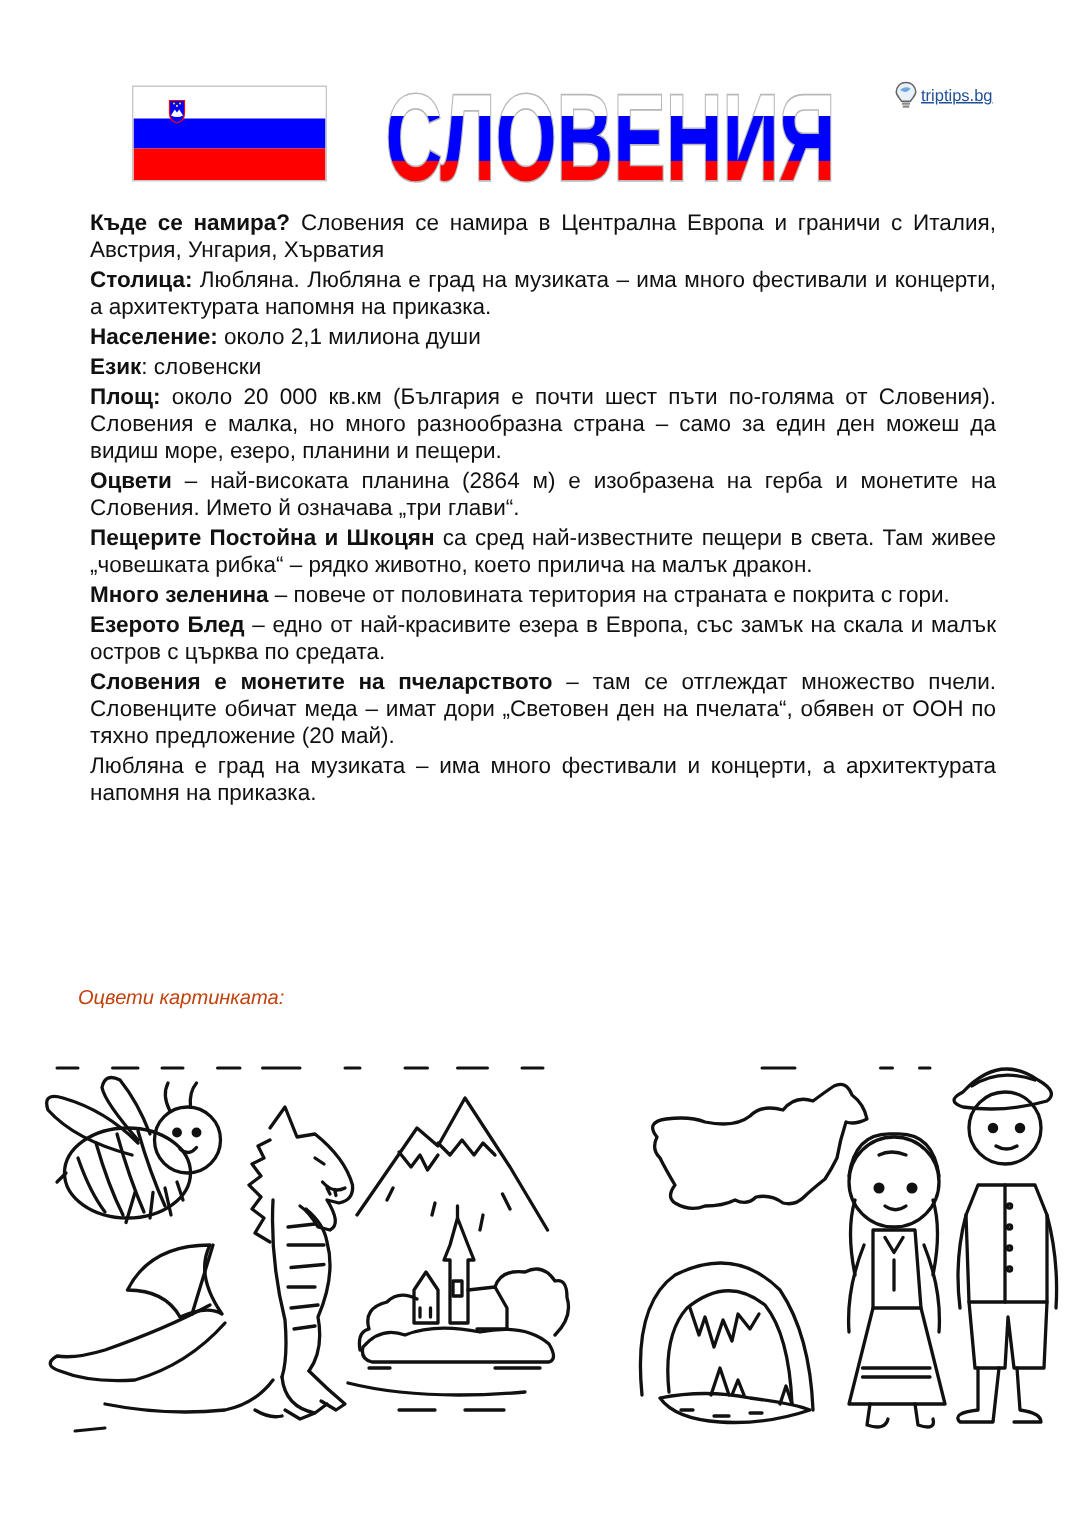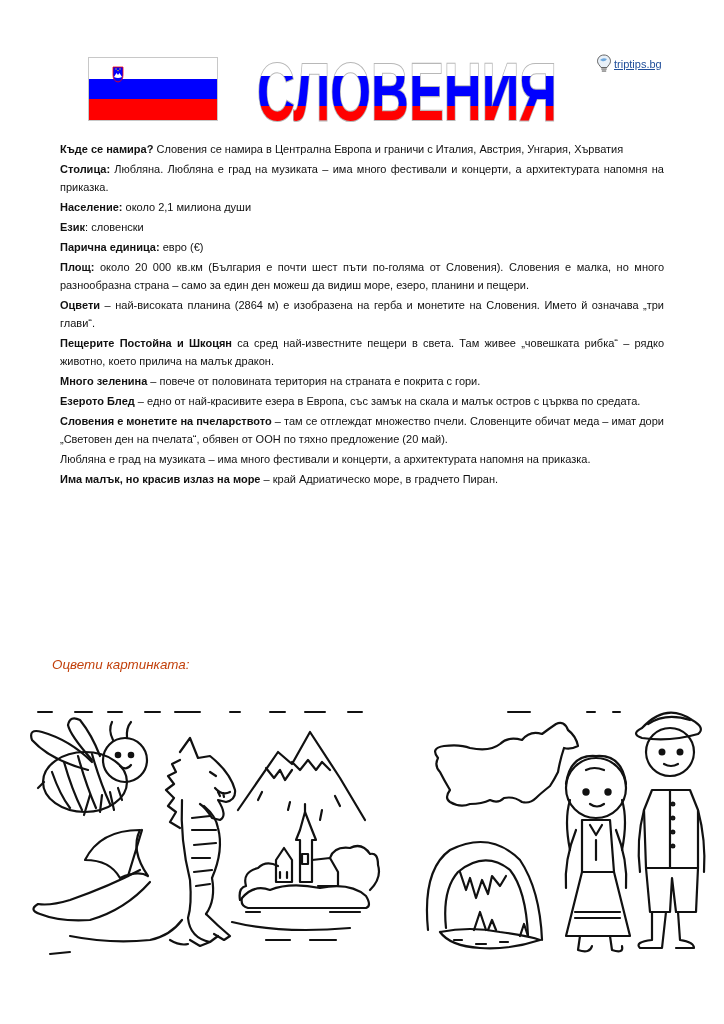--- a/index.html
+++ b/index.html
@@ -10,21 +10,21 @@
           border: 1px solid #c8c8c8; box-sizing: border-box; overflow: hidden; }
   .flag .stripe { height: 33.333%; }
   .flag .coat { position: absolute; left: 23px; top: 8px; width: 12px; height: 17px; }
 
   .title { position: absolute; left: 254px; top: 52px; width: 306px; height: 76px; }
 
   .logo { position: absolute; left: 596px; top: 54px; height: 20px; display: flex; align-items: center; gap: 2px; }
   .logo-text { font-family: "Liberation Sans", sans-serif; font-size: 11px; color: #1f4e9a; text-decoration: underline; }
 
   .content { position: absolute; left: 60px; top: 140px; width: 604px;
-             font-size: 11px; line-height: 18px; }
+             font-size: 15px; line-height: 18px; }
   .content p { margin: 0 0 2px 0; text-align: justify; }
   .content b { font-weight: bold; }
 
   .caption { position: absolute; left: 52px; top: 657px; font-size: 13.4px; font-style: italic; color: #c2410c; }
 
   .coloring { position: absolute; left: 30px; top: 700px; width: 680px; height: 260px; }
 </style>
 </head>
 <body>
 
@@ -63,29 +63,27 @@
     <rect x="5.8" y="16.3" width="4.4" height="1.5" fill="#888"></rect>
   </svg>
   <span class="logo-text">triptips.bg</span>
 </div>
 
 <div class="content" id="facts">
     <p><b>Къде се намира?</b><span> Словения се намира в Централна Европа и граничи с Италия, Австрия, Унгария, Хърватия</span></p>
     <p><b>Столица:</b><span> Любляна. Любляна е град на музиката – има много фестивали и концерти, а архитектурата напомня на приказка.</span></p>
     <p><b>Население:</b><span> около 2,1 милиона души</span></p>
     <p><b>Език</b><span>: словенски</span></p>
-    <p><b>Парична единица:</b><span> евро (€)</span></p>
     <p><b>Площ:</b><span> около 20 000 кв.км (България е почти шест пъти по-голяма от Словения). Словения е малка, но много разнообразна страна – само за един ден можеш да видиш море, езеро, планини и пещери.</span></p>
     <p><b>Оцвети</b><span> – най-високата планина (2864 м) е изобразена на герба и монетите на Словения. Името й означава „три глави“.</span></p>
     <p><b>Пещерите Постойна и Шкоцян</b><span> са сред най-известните пещери в света. Там живее „човешката рибка“ – рядко животно, което прилича на малък дракон.</span></p>
     <p><b>Много зеленина</b><span> – повече от половината територия на страната е покрита с гори.</span></p>
     <p><b>Езерото Блед</b><span> – едно от най-красивите езера в Европа, със замък на скала и малък остров с църква по средата.</span></p>
     <p><b>Словения е монетите на пчеларството</b><span> – там се отглеждат множество пчели. Словенците обичат меда – имат дори „Световен ден на пчелата“, обявен от ООН по тяхно предложение (20 май).</span></p>
     <p><span>Любляна е град на музиката – има много фестивали и концерти, а архитектурата напомня на приказка.</span></p>
-    <p><b>Има малък, но красив излаз на море</b><span> – край Адриатическо море, в градчето Пиран.</span></p>
   </div>
 
 <div class="caption">Оцвети картинката:</div>
 
 <svg class="coloring" viewBox="0 0 680 260" fill="none" stroke="#111" stroke-width="2.2" stroke-linecap="round" stroke-linejoin="round">
 
   <g stroke-width="2">
     <path d="M8 12 L22 12 M45 12 L62 12 M78 12 L92 12 M115 12 L130 12 M145 12 L170 12 M200 12 L210 12 M240 12 L255 12 M275 12 L295 12 M318 12 L332 12 M478 12 L500 12 M557 12 L565 12 M583 12 L590 12"></path>
   </g>
 

